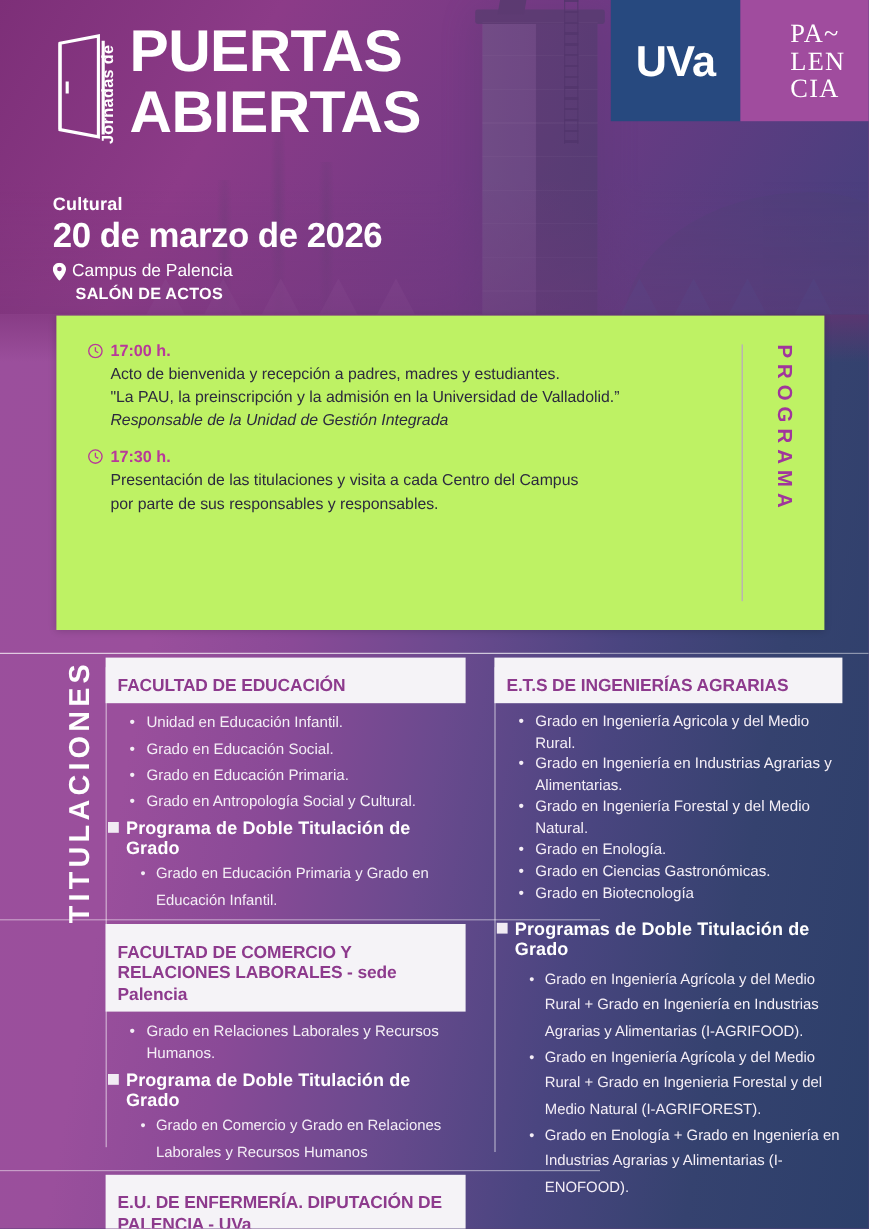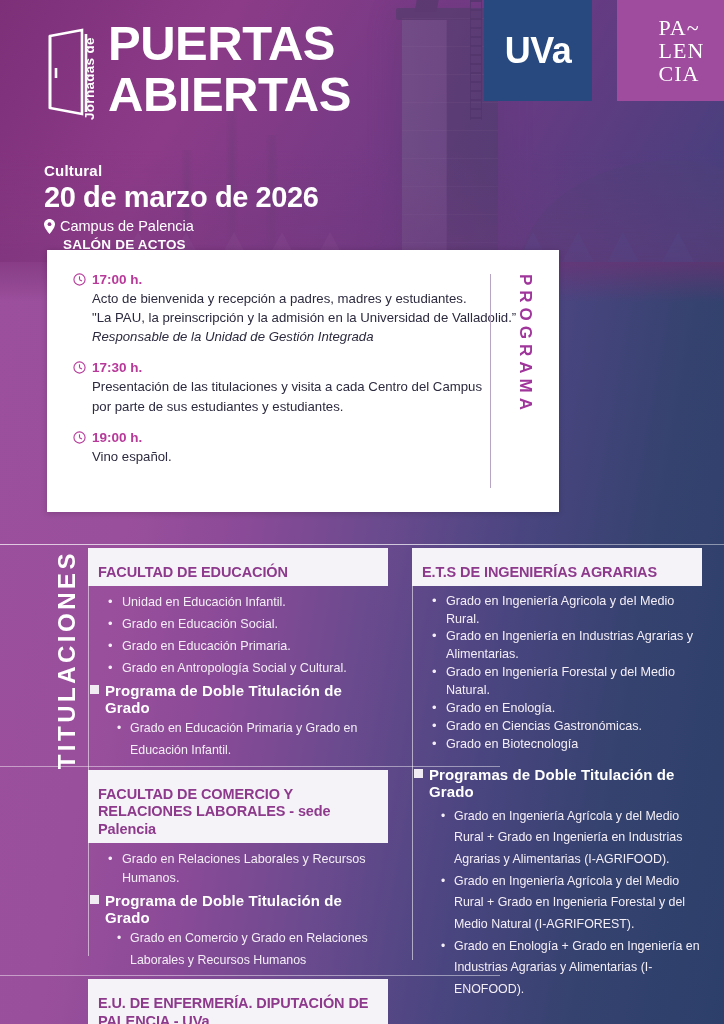--- a/index.html
+++ b/index.html
@@ -129,21 +129,21 @@
   }
   .title-line {
     font-size: 49px;
     font-weight: 800;
     color: #fff;
     line-height: 1.04;
     letter-spacing: -0.5px;
   }
 
   .logo-uva {
-    position: absolute; left: 484px; top: 0; width: 108px; height: 101px;
+    position: absolute; left: 509px; top: 0; width: 108px; height: 101px;
     background: #27497f;
     display: flex; align-items: center; justify-content: center;
   }
   .logo-uva span {
     color: #fff; font-size: 36px; font-weight: 800; letter-spacing: -0.5px;
   }
   .logo-pal {
     position: absolute; left: 617px; top: 0; width: 129px; height: 101px;
     background: #a04c9e;
     display: flex; align-items: center; justify-content: center;
@@ -159,23 +159,23 @@
 
   .date-block { position: absolute; left: 44px; top: 162px; color: #fff; }
   .d-viernes { font-size: 15px; font-weight: 600; letter-spacing: .2px; }
   .d-fecha { font-size: 29px; font-weight: 800; margin-top: 2px; letter-spacing: -0.4px; }
   .d-campus { font-size: 14.5px; margin-top: 4px; display: flex; align-items: center; gap: 5px; }
   .d-salon { font-size: 13.5px; font-weight: 700; margin-top: 3px; margin-left: 19px; letter-spacing: .2px; }
 
   
   .program {
     position: absolute;
-    left: 47px; top: 250px;
-    width: 512px; height: 262px;
-    background: #ffffff;
+    left: 47px; top: 263px;
+    width: 640px; height: 262px;
+    background: #bef264;
     box-shadow: 0 1px 6px rgba(0,0,0,.18);
   }
   .prog-items { position: absolute; left: 26px; top: 22px; width: 520px; }
   .prog-item { margin-bottom: 14px; }
   .prog-time {
     display: flex; align-items: center; gap: 6px;
     color: #b8399a; font-size: 13.5px; font-weight: 700;
   }
   .clock-icon { display: inline-block; width: 13px; height: 13px; }
   .prog-body { margin-left: 19px; margin-top: 2px; }
@@ -383,37 +383,24 @@
         <div class="prog-time">
           <svg class="clock-icon" viewBox="0 0 14 14">
             <circle cx="7" cy="7" r="6" fill="none" stroke="#b8399a" stroke-width="1.2"></circle>
             <line x1="7" y1="3.6" x2="7" y2="7.2" stroke="#b8399a" stroke-width="1.2"></line>
             <line x1="7" y1="7.2" x2="9.6" y2="8.6" stroke="#b8399a" stroke-width="1.2"></line>
           </svg>
           <span>17:30 h.</span>
         </div>
         <div class="prog-body">
           <div class="prog-line">Presentación de las titulaciones y visita a cada Centro del Campus</div>
-          <div class="prog-line">por parte de sus estudiantes y estudiantes.</div>
-        </div>
-      </div>
-
-      <div class="prog-item">
-        <div class="prog-time">
-          <svg class="clock-icon" viewBox="0 0 14 14">
-            <circle cx="7" cy="7" r="6" fill="none" stroke="#b8399a" stroke-width="1.2"></circle>
-            <line x1="7" y1="3.6" x2="7" y2="7.2" stroke="#b8399a" stroke-width="1.2"></line>
-            <line x1="7" y1="7.2" x2="9.6" y2="8.6" stroke="#b8399a" stroke-width="1.2"></line>
-          </svg>
-          <span>19:00 h.</span>
-        </div>
-        <div class="prog-body">
-          <div class="prog-line">Vino español.</div>
-        </div>
-      </div>
+          <div class="prog-line">por parte de sus responsables y responsables.</div>
+        </div>
+      </div>
+
 
     </div>
 
     <div class="prog-rule"></div>
     <div class="prog-vert">
       <span>PROGRAMA</span>
     </div>
   </div>
 
   <div class="titul-band">

